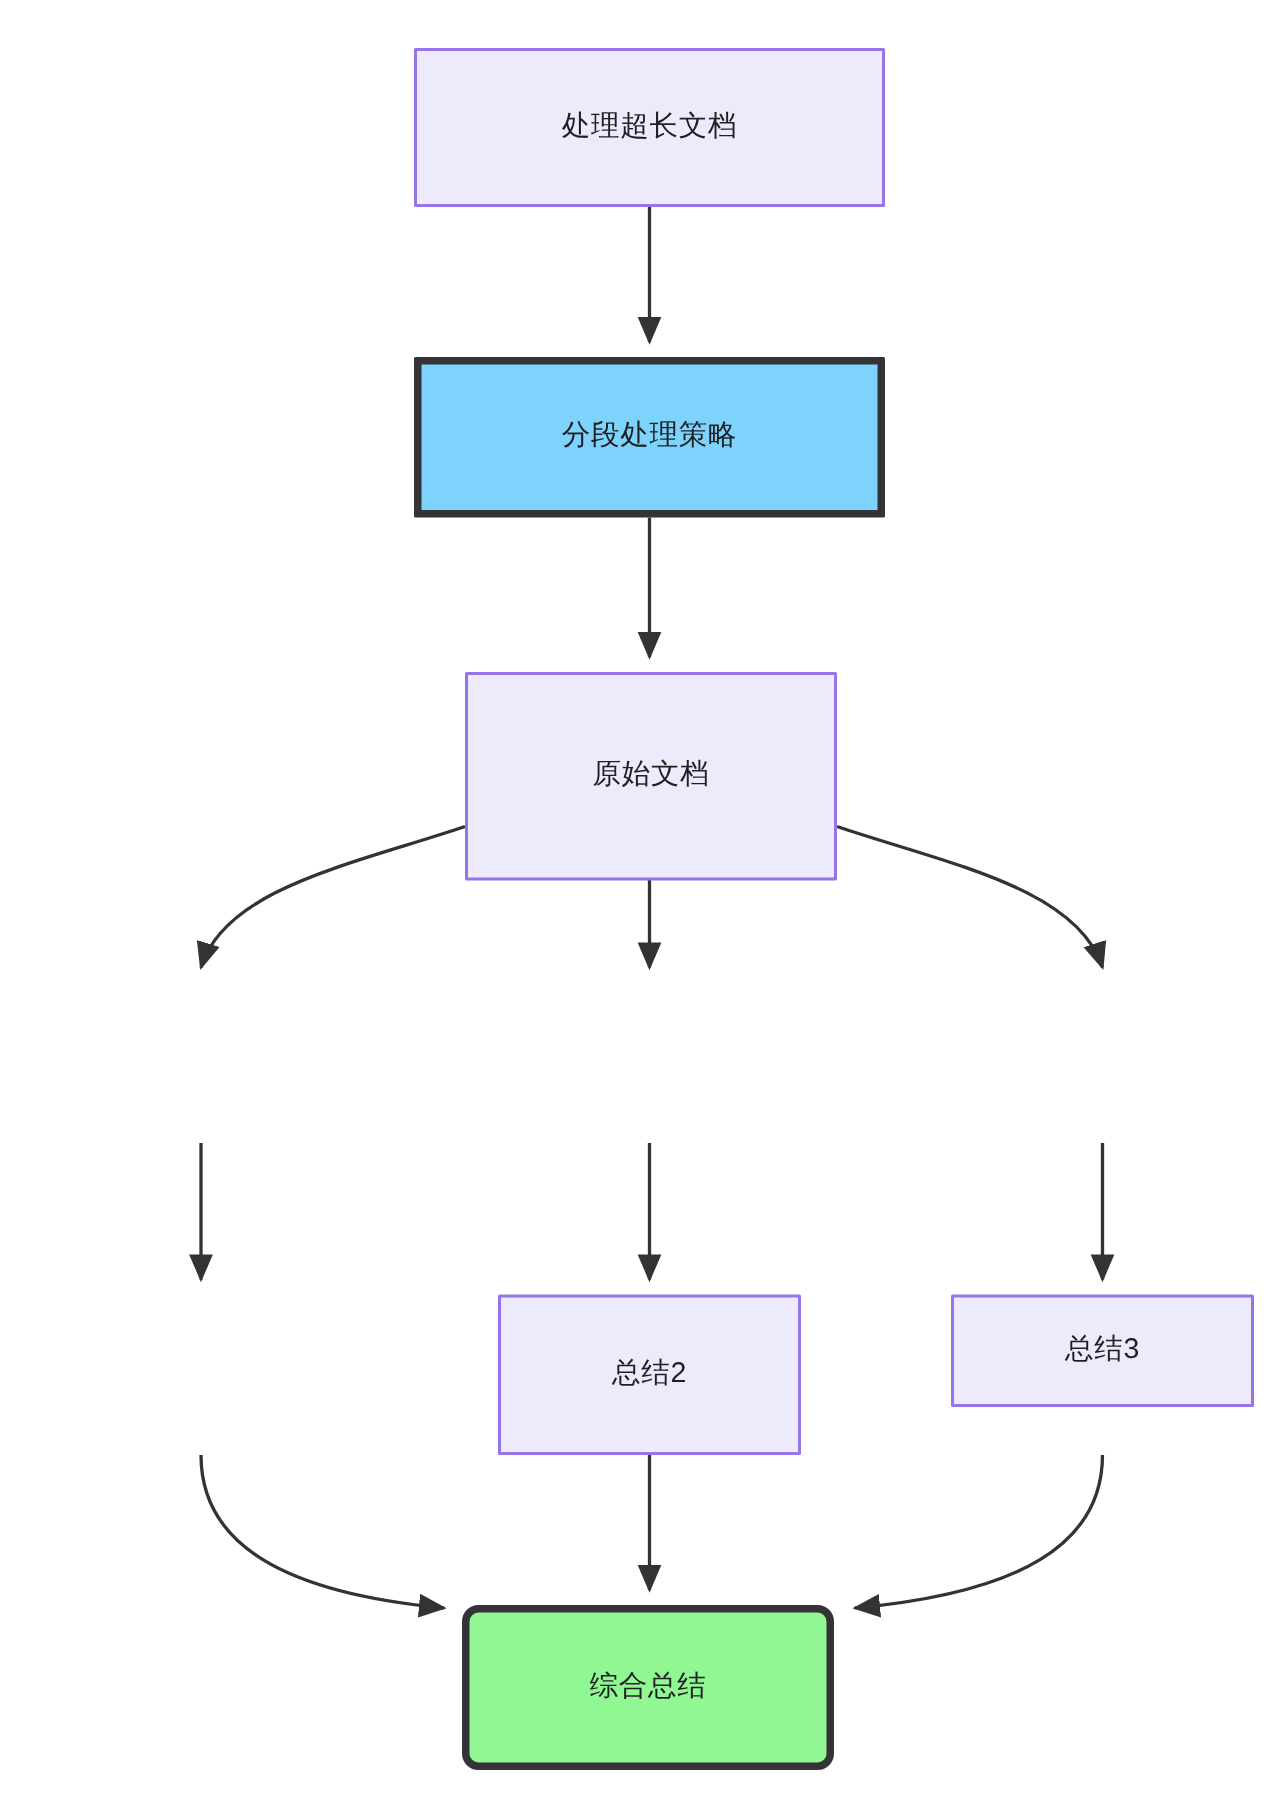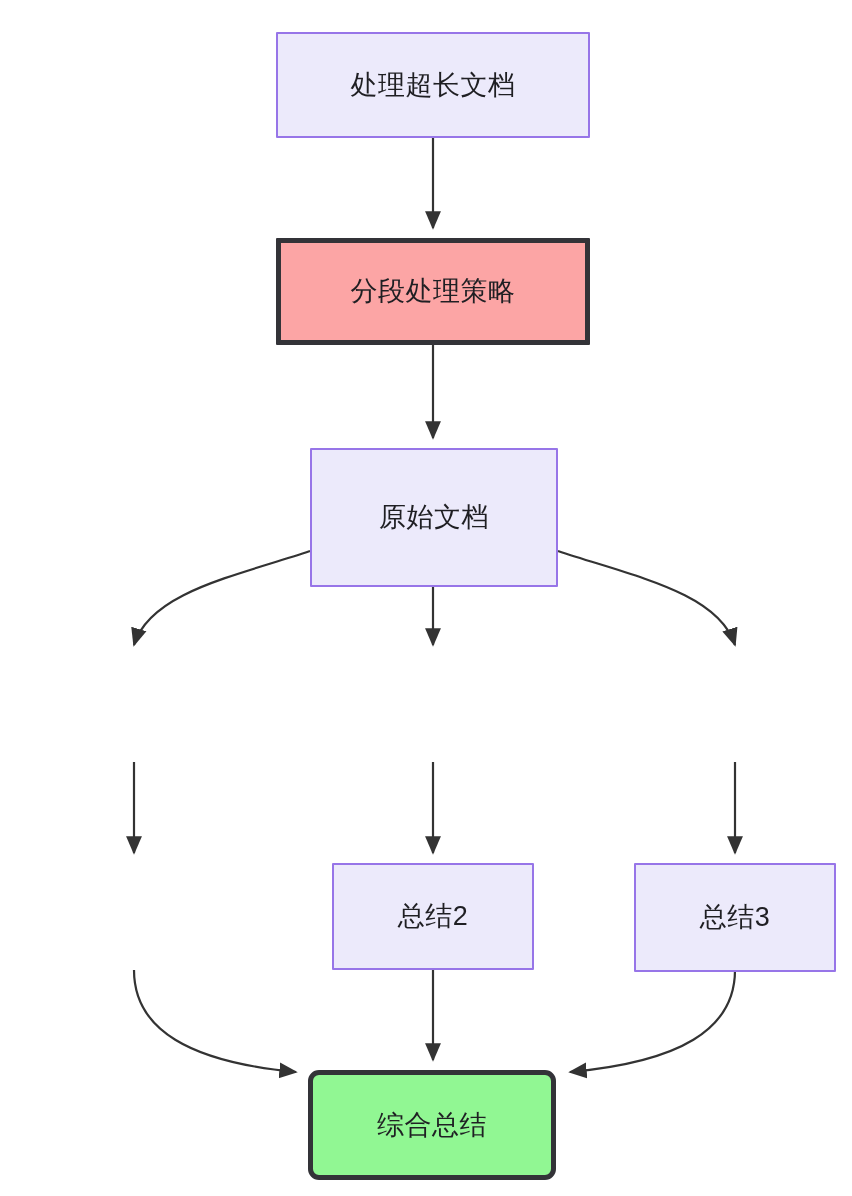--- a/index.html
+++ b/index.html
@@ -31,31 +31,31 @@
   }
   .node {
     position: absolute;
     box-sizing: border-box;
     display: flex;
     align-items: center;
     justify-content: center;
     text-align: center;
     line-height: 1.2;
     color: #1f1f23;
-    font-size: 27px;
+    font-size: 19px;
     letter-spacing: 0.5px;
     white-space: nowrap;
   }
   .node.style-light {
     background: #ECEAFB;
     border: 2.5px solid #9775E8;
     border-radius: 1px;
   }
   .node.style-accent {
-    background: #fca5a5;
+    background: #7dd3fc;
     border: 5px solid #333338;
     border-radius: 1px;
   }
   .node.style-result {
     background: #91F793;
     border: 5px solid #333338;
     border-radius: 11px;
   }
 </style>
 </head>
@@ -88,16 +88,16 @@
 
     <path d="M433,970 L433,1060" fill="none" stroke="#333333" stroke-width="2.2" marker-end="url(#arrowhead)"></path>
 
     <path d="M735,970 C735,1030 679,1062 570,1072" fill="none" stroke="#333333" stroke-width="2.2" marker-end="url(#arrowhead)"></path>
   </svg>
 
   <div class="node style-light" style="left:276px; top:32px;   width:314px; height:106px;">处理超长文档</div>
   <div class="node style-accent" style="left:276px; top:238px;  width:314px; height:107px;">分段处理策略</div>
   <div class="node style-light" style="left:310px; top:448px;  width:248px; height:139px;">原始文档</div>
   <div class="node style-light" style="left:332px; top:863px;  width:202px; height:107px;">总结2</div>
-  <div class="node style-light" style="left:634px; top:863px;  width:202px; height:109px;">总结3</div>
+  <div class="node style-light" style="left:634px; top:863px;  width:202px; height:75px;">总结3</div>
   <div class="node style-result" style="left:308px; top:1070px; width:248px; height:110px;">综合总结</div>
 
 </div>
 
 </body></html>

